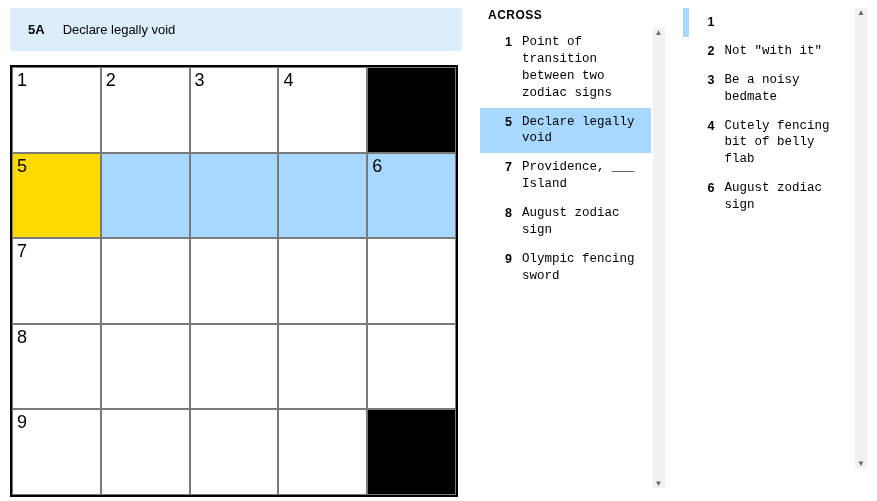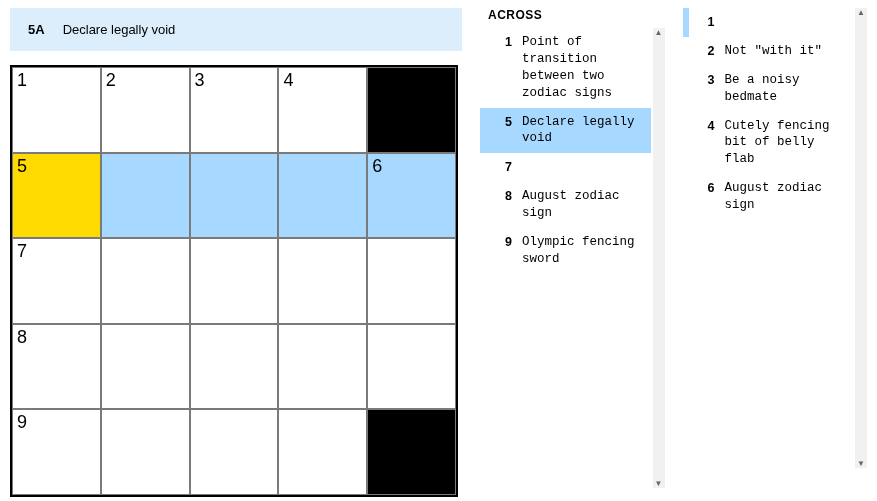--- a/index.html
+++ b/index.html
@@ -96,20 +96,21 @@
             <li>
               <span class="n">1</span>
               <span class="t">Point of transition between two zodiac signs</span>
             </li>
             <li class="active">
               <span class="n">5</span>
               <span class="t">Declare legally void</span>
             </li>
             <li>
               <span class="n">7</span>
+              <span class="t">Providence, ___ Island</span>
             </li>
             <li>
               <span class="n">8</span>
               <span class="t">August zodiac sign</span>
             </li>
             <li>
               <span class="n">9</span>
               <span class="t">Olympic fencing sword</span>
             </li>
           </ul>

